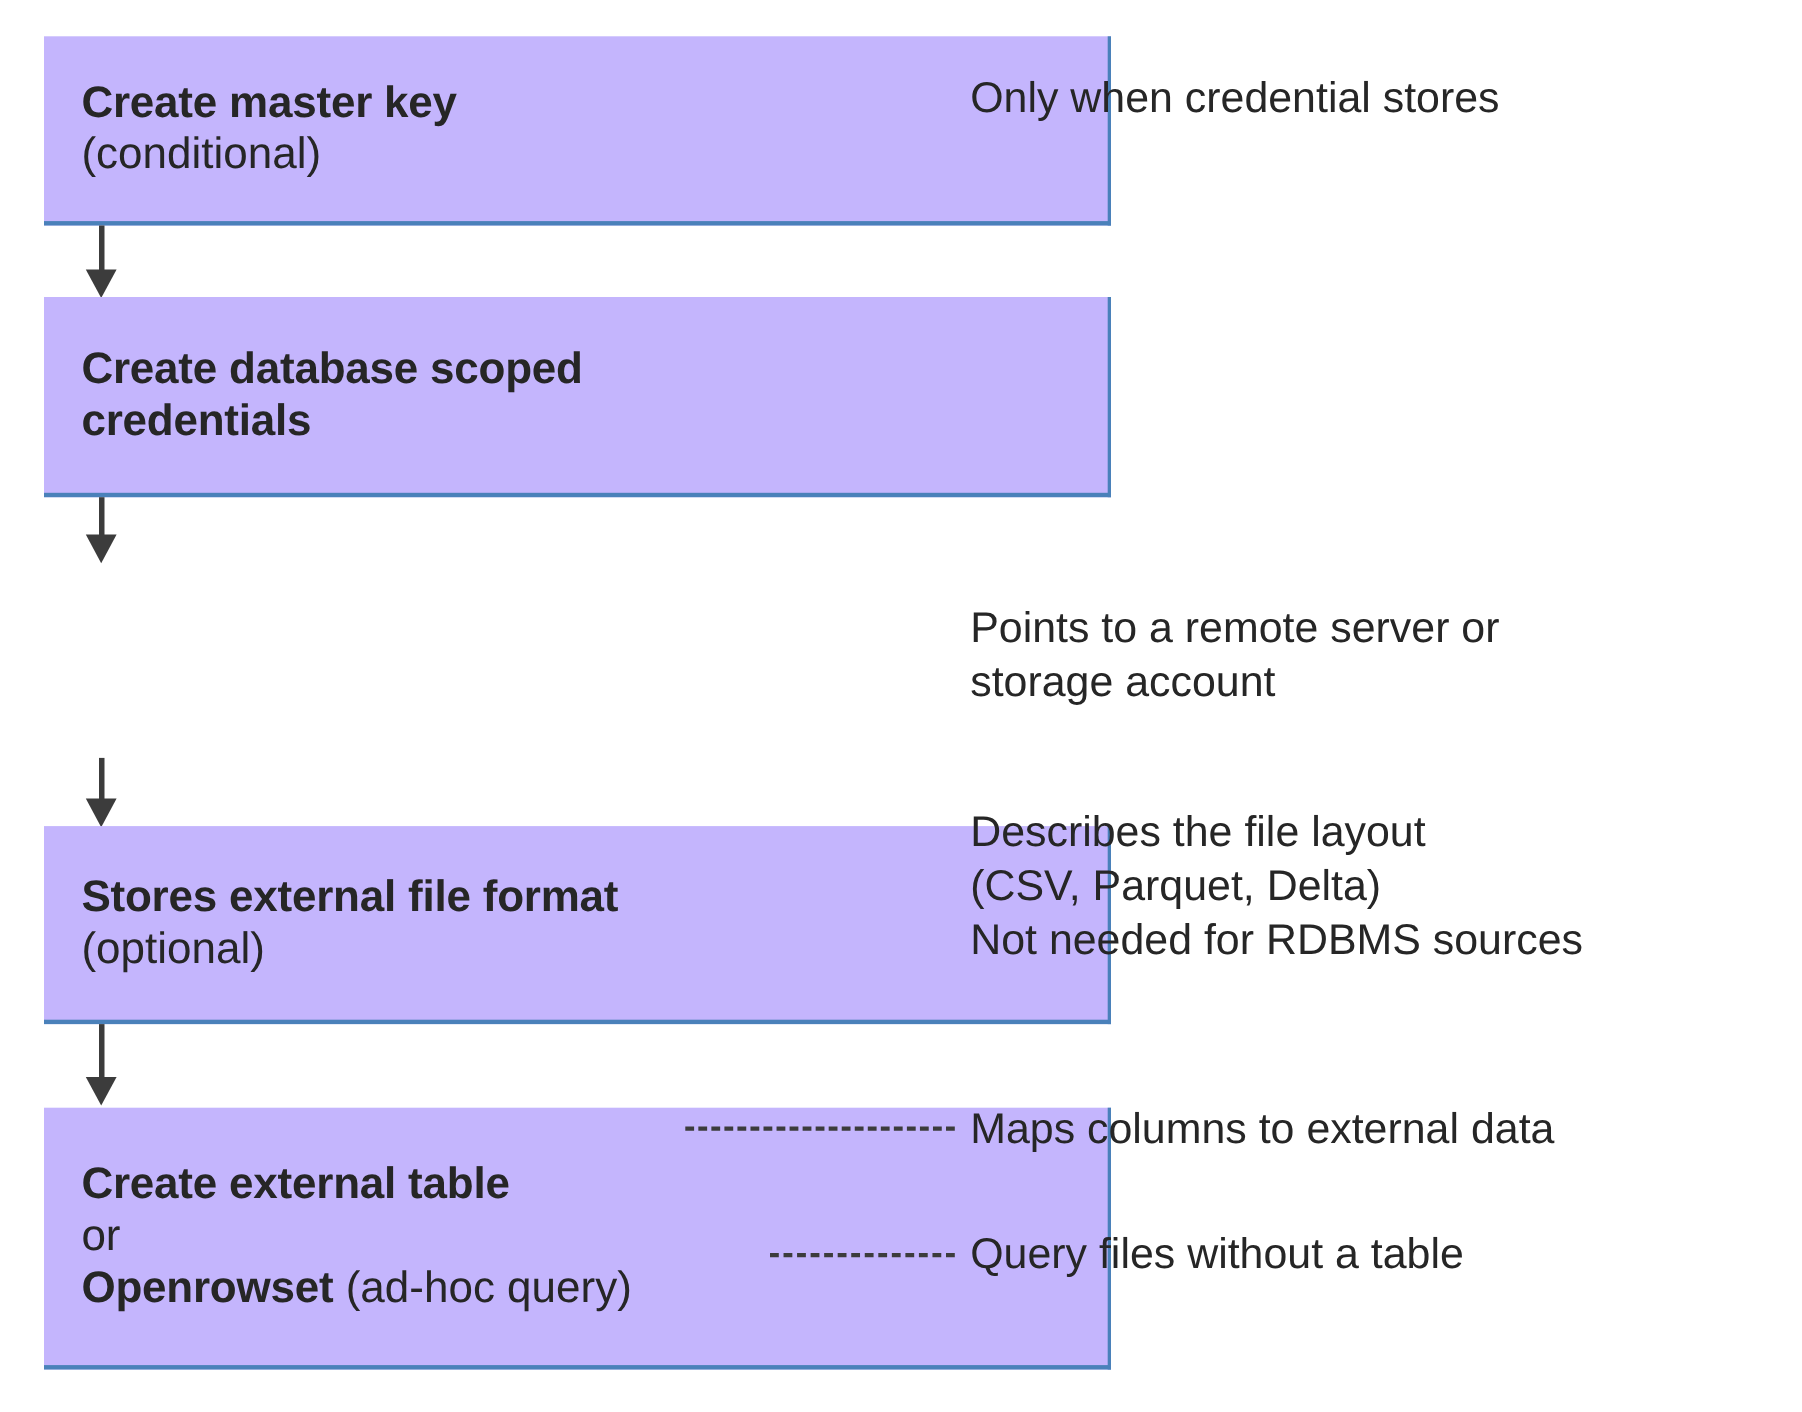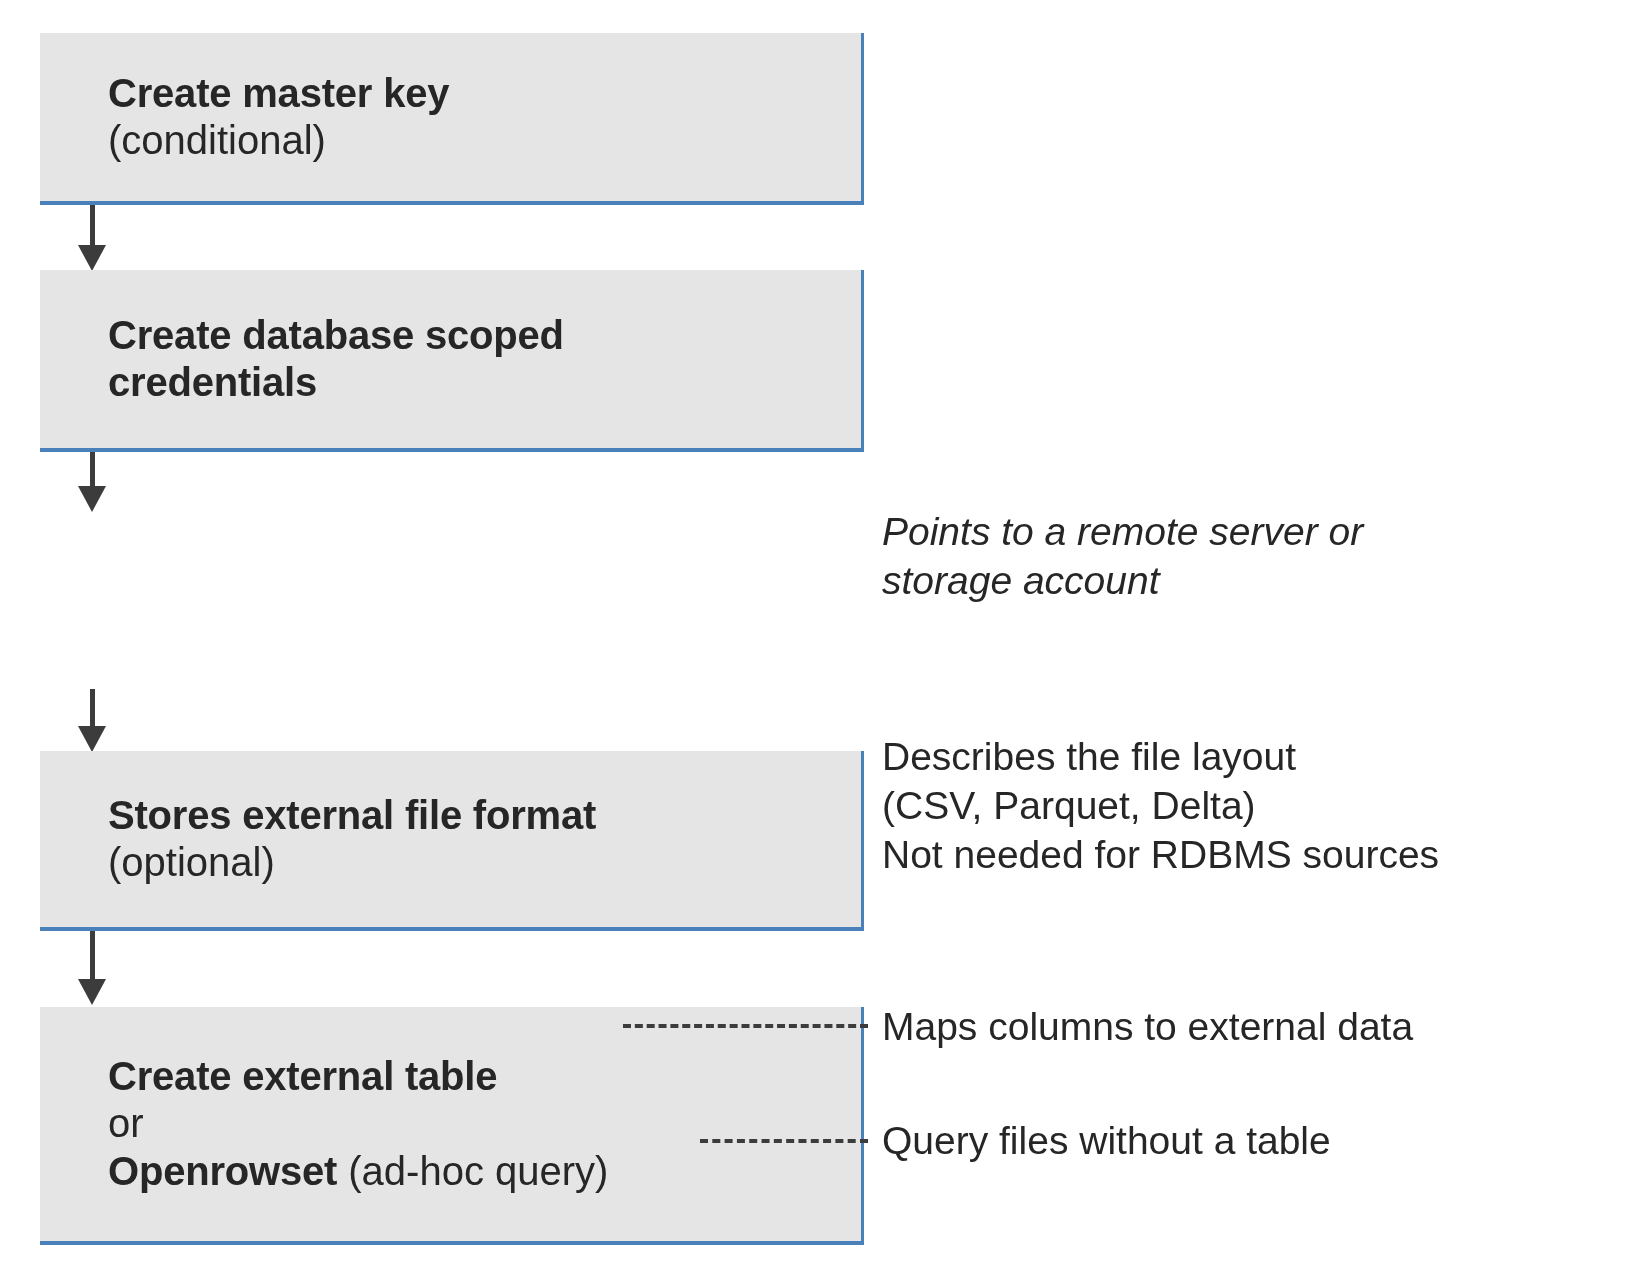--- a/index.html
+++ b/index.html
@@ -18,29 +18,29 @@
 
   .canvas {
     position: absolute;
     inset: 0;
   }
 
   
   .step-box {
     position: absolute;
     left: 40px;
-    width: 824px;
+    width: 970px;
     box-sizing: border-box;
-    background: #e5e5e5;
+    background: #c4b5fd;
     border-bottom: 4px solid #4a81ba;
     border-right: 3px solid #4a81ba;
     display: flex;
     flex-direction: column;
     justify-content: center;
-    padding-left: 68px;
+    padding-left: 34px;
     padding-right: 18px;
   }
 
   .step-title {
     font-weight: bold;
     font-size: 40px;
     line-height: 1.18;
     letter-spacing: -0.2px;
     color: #262626;
   }
@@ -104,21 +104,21 @@
     left: 882px;
     width: 740px;
     font-size: 39px;
     line-height: 1.25;
     color: #262626;
   }
   .note div { white-space: nowrap; }
 
   #note-master-key     { top: 66px; }
   #note-scoped-cred    { top: 297px; }
-  #note-data-source    { top: 508px; font-style: italic; }
+  #note-data-source    { top: 548px; }
   #note-file-format    { top: 733px; }
   #note-external-table { top: 1003px; }
   #note-openrowset     { top: 1117px; }
 
   
   .dash-line {
     position: absolute;
     height: 0;
     border-top: 4px dashed #3c3c3c;
   }
@@ -132,20 +132,21 @@
 
   <div class="step-box" id="box-master-key">
     <div class="step-title">Create master key</div>
     <div class="step-sub">(conditional)</div>
   </div>
   <div class="arrow" id="arrow-1">
     <div class="shaft"></div>
     <div class="head"></div>
   </div>
   <div class="note" id="note-master-key">
+    <div>Only when credential stores</div>
   </div>
 
   <div class="step-box" id="box-scoped-cred">
     <div class="step-title">Create database scoped</div>
     <div class="step-title">credentials</div>
   </div>
   <div class="arrow" id="arrow-2">
     <div class="shaft"></div>
     <div class="head"></div>
   </div>

